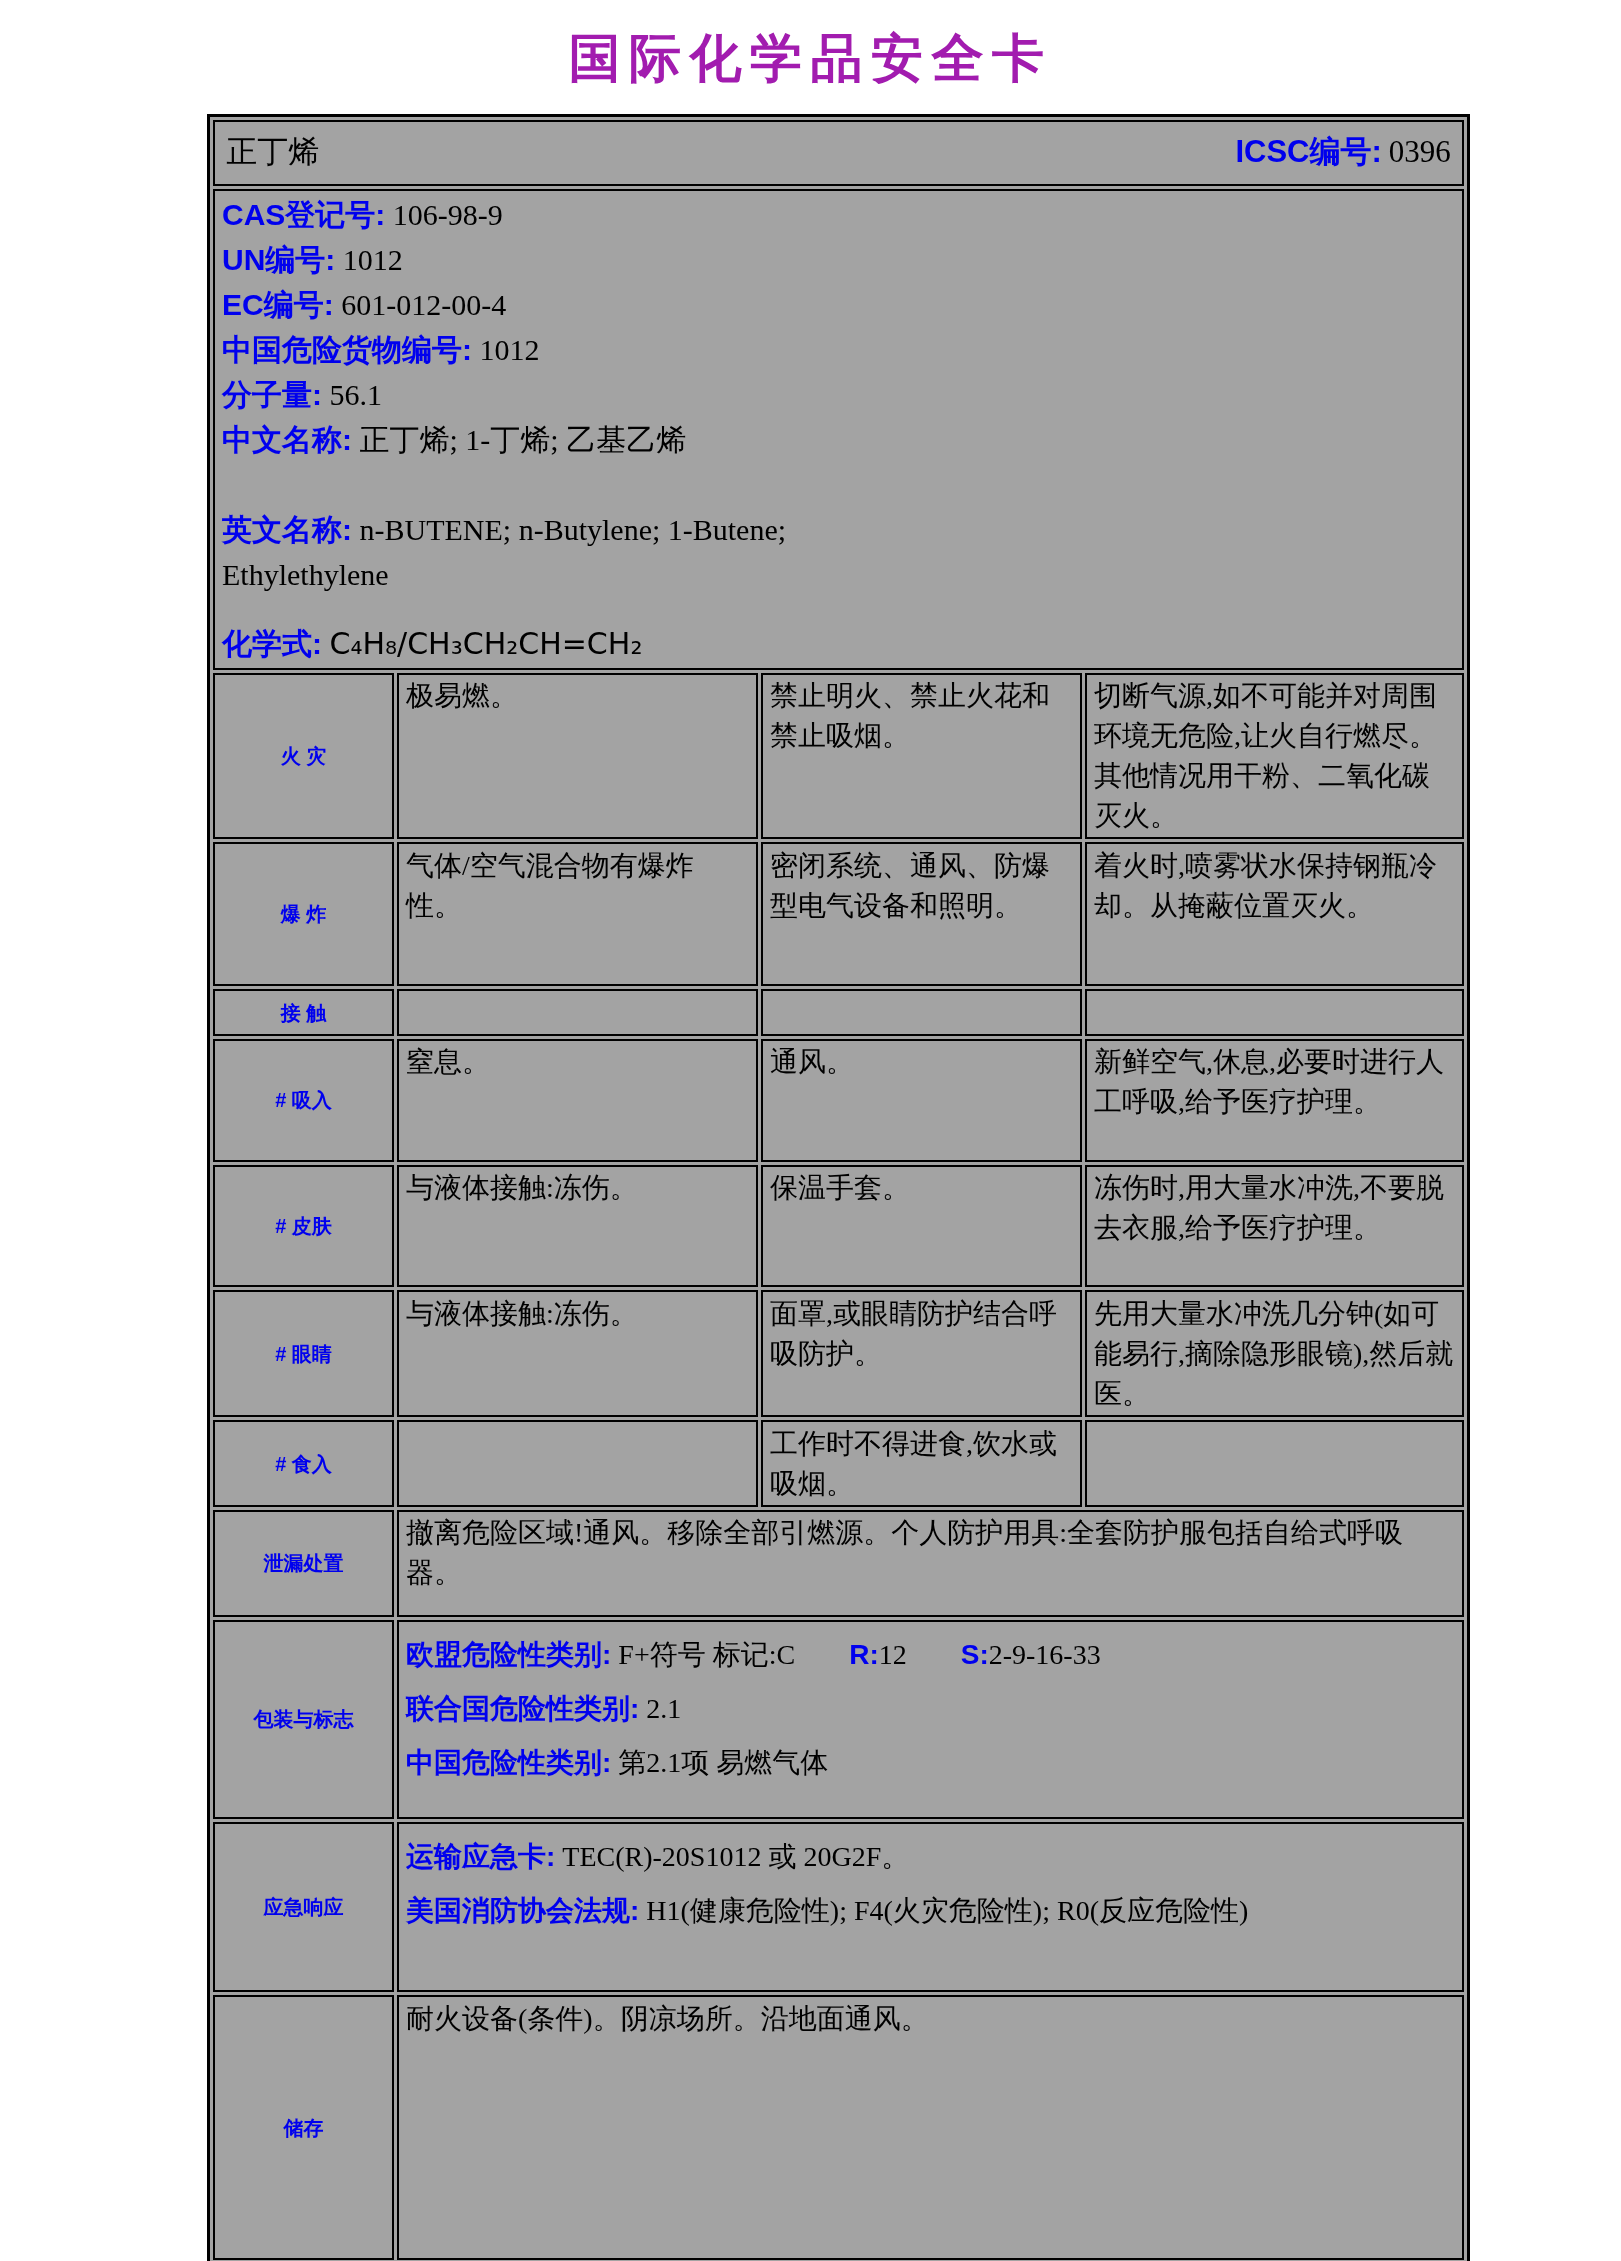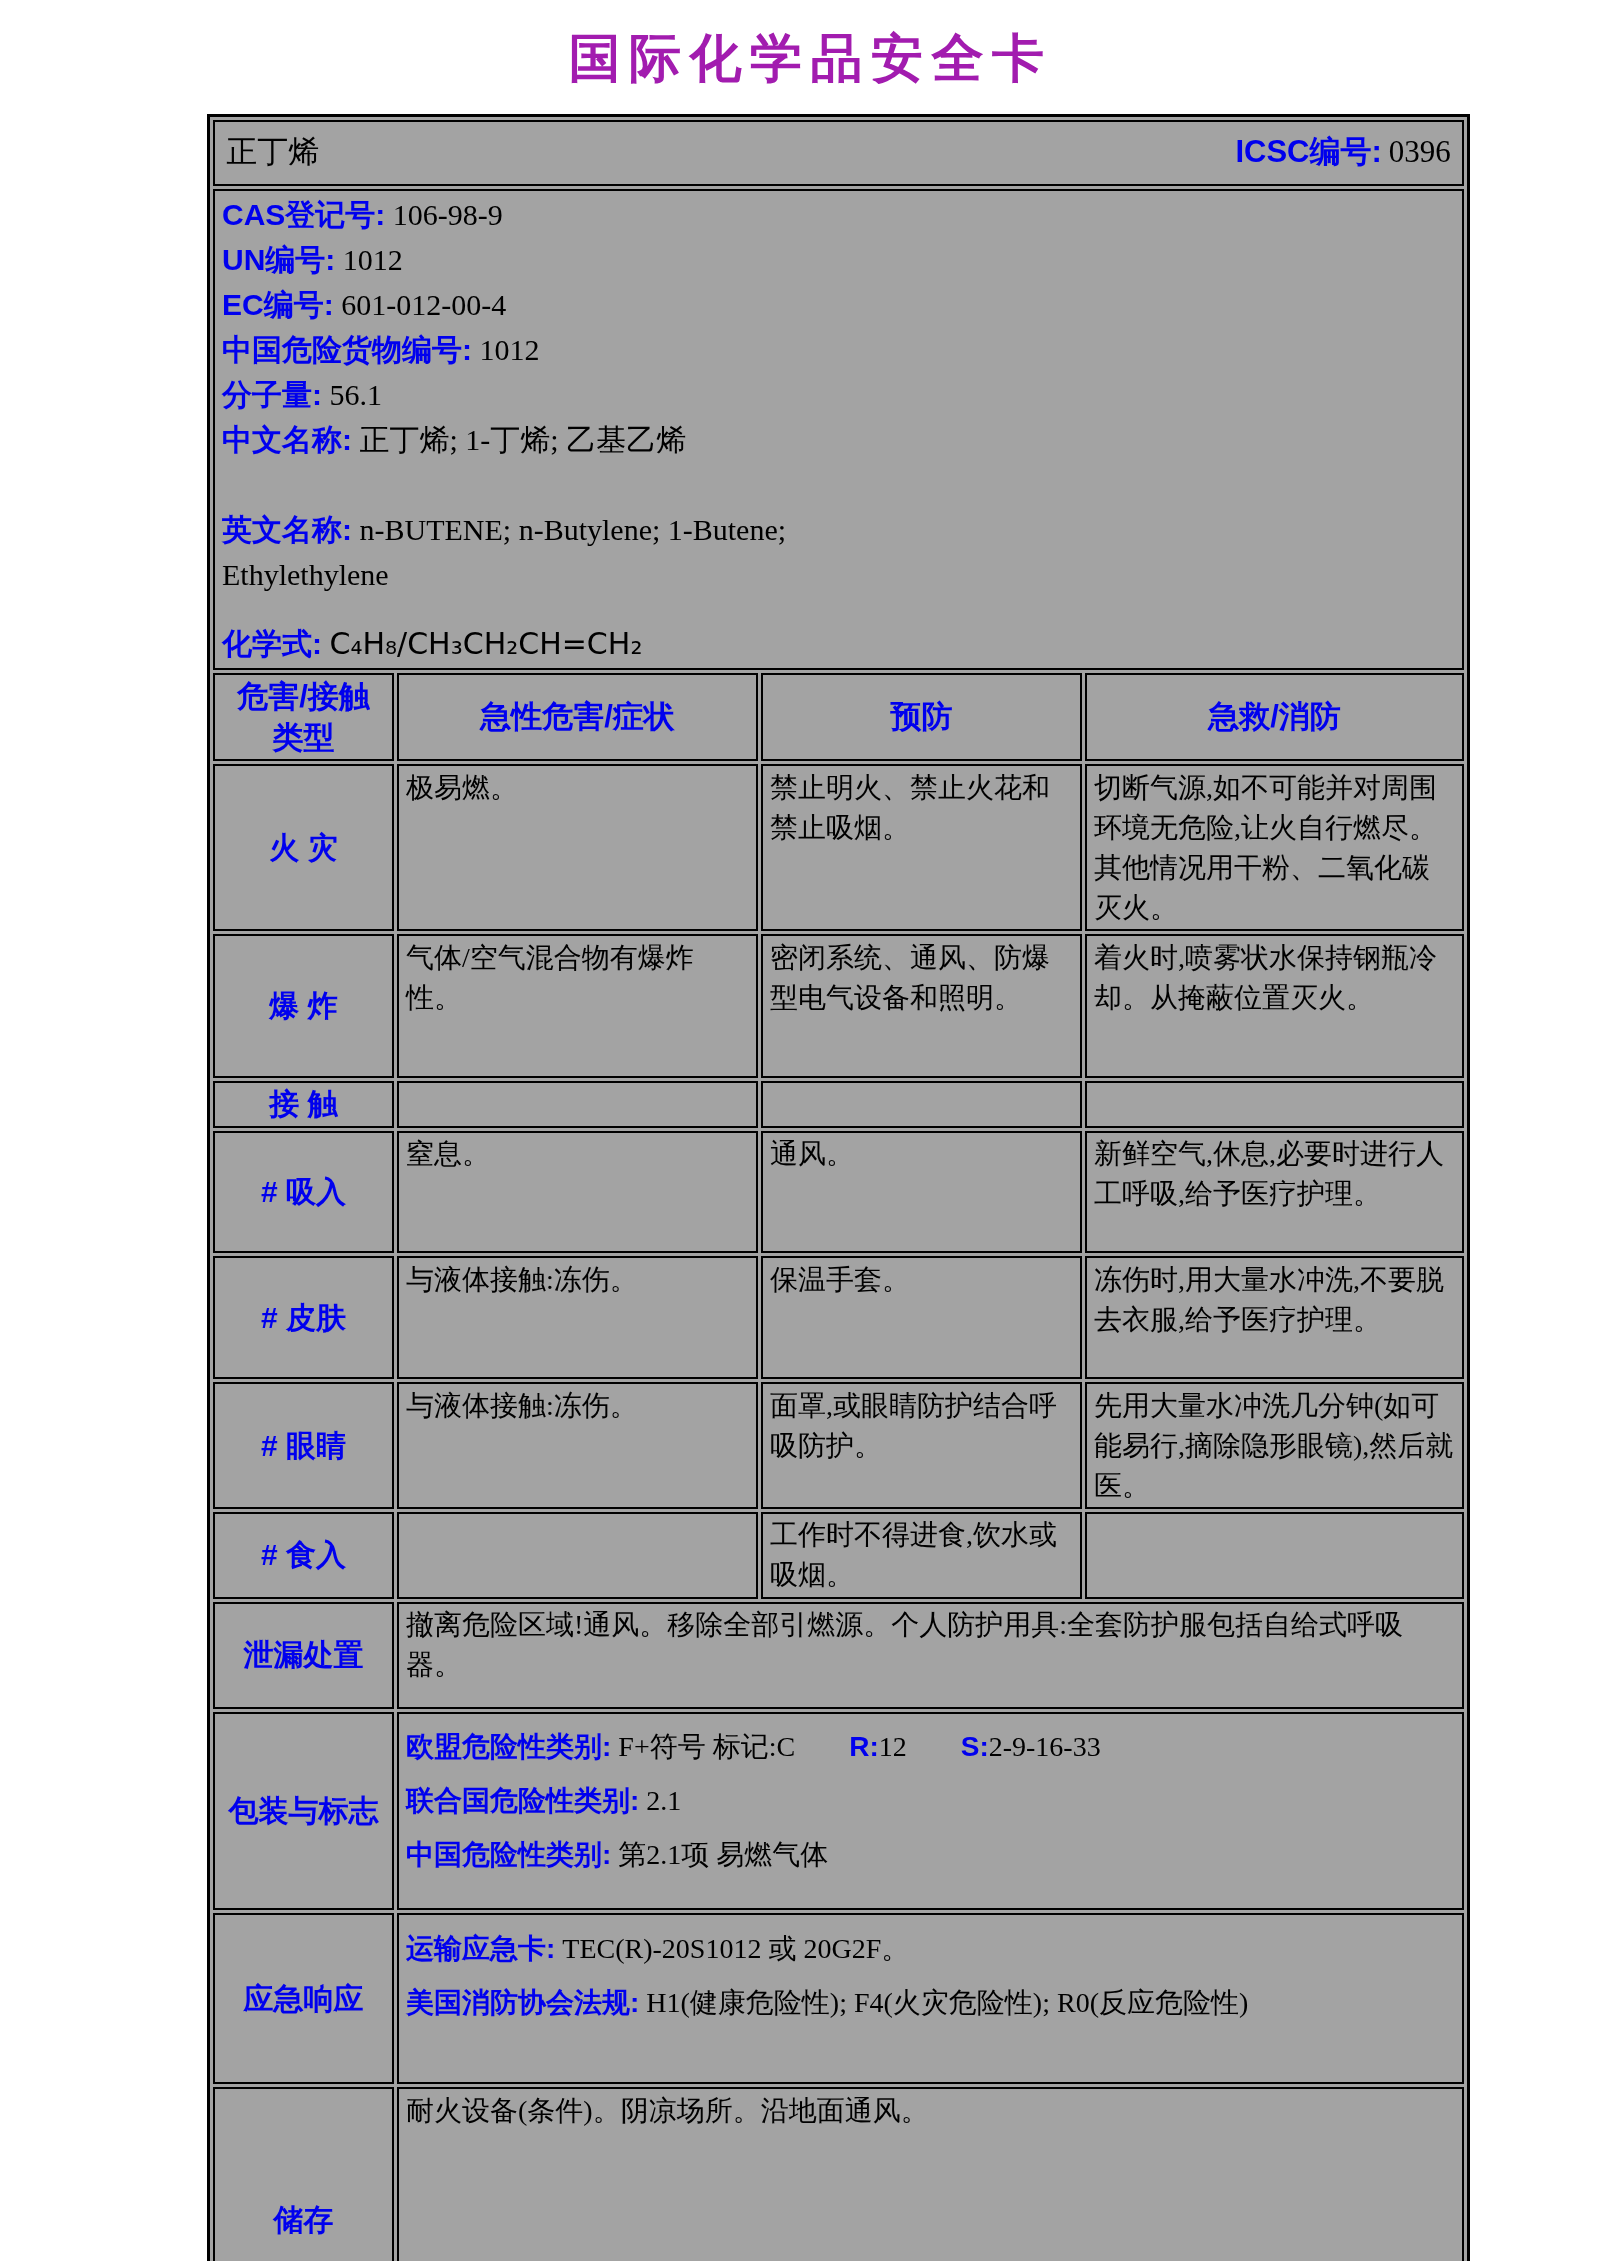--- a/index.html
+++ b/index.html
@@ -56,21 +56,21 @@
   .formula-val{font-family:"DejaVu Sans",sans-serif;}
   
   .col-head{
     height:73px;
     vertical-align:middle;text-align:center;
     font-size:31px;line-height:41px;
   }
   
   .hz-label{
     vertical-align:middle;text-align:center;
-    font-size:30px;
+    font-size:20px;
   }
   
   .h-fire td{height:150px;}
   .h-expl td{height:137px;}
   .h-cont td{height:31px;}
   .h-inh td{height:116px;}
   .h-skin td{height:116px;}
   .h-eye td{height:116px;}
   .h-ing td{height:79px;}
   .h-spill td{height:100px;}
@@ -119,26 +119,20 @@
           </div>
           <div class="info-right">
             <div class="info-line"><span class="blue">中文名称:</span> <span>正丁烯; 1-丁烯; 乙基乙烯</span></div>
             <div class="info-line en-block"><span class="blue">英文名称:</span> <span>n-BUTENE; n-Butylene; 1-Butene; Ethylethylene</span></div>
             <div class="info-line formula-block"><span class="blue">化学式:</span> <span class="formula-val">C₄H₈/CH₃CH₂CH=CH₂</span></div>
           </div>
         </div>
       </td>
     </tr>
 
-    <tr>
-      <td class="col-head blue">危害/接触类型</td>
-      <td class="col-head blue">急性危害/症状</td>
-      <td class="col-head blue">预防</td>
-      <td class="col-head blue">急救/消防</td>
-    </tr>
 
     <tr class="h-fire">
       <td class="hz-label blue">火 灾</td>
       <td>极易燃。</td>
       <td>禁止明火、禁止火花和禁止吸烟。</td>
       <td>切断气源,如不可能并对周围环境无危险,让火自行燃尽。其他情况用干粉、二氧化碳灭火。</td>
     </tr>
 
     <tr class="h-expl">
       <td class="hz-label blue">爆 炸</td>

